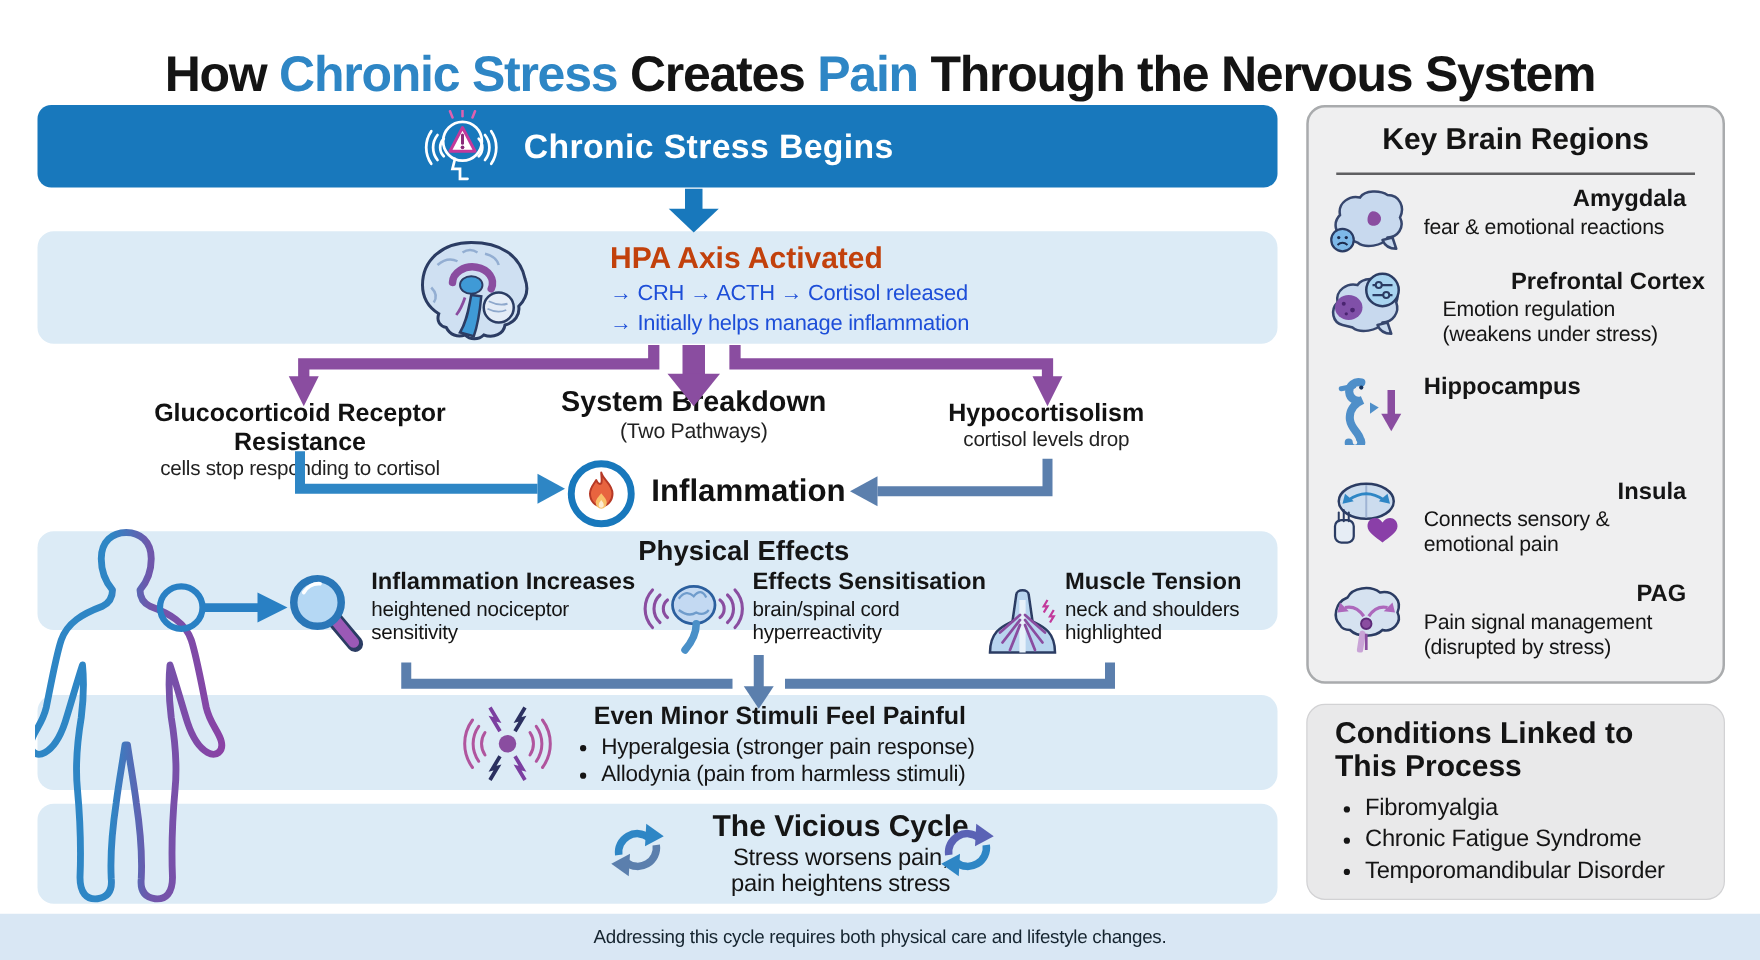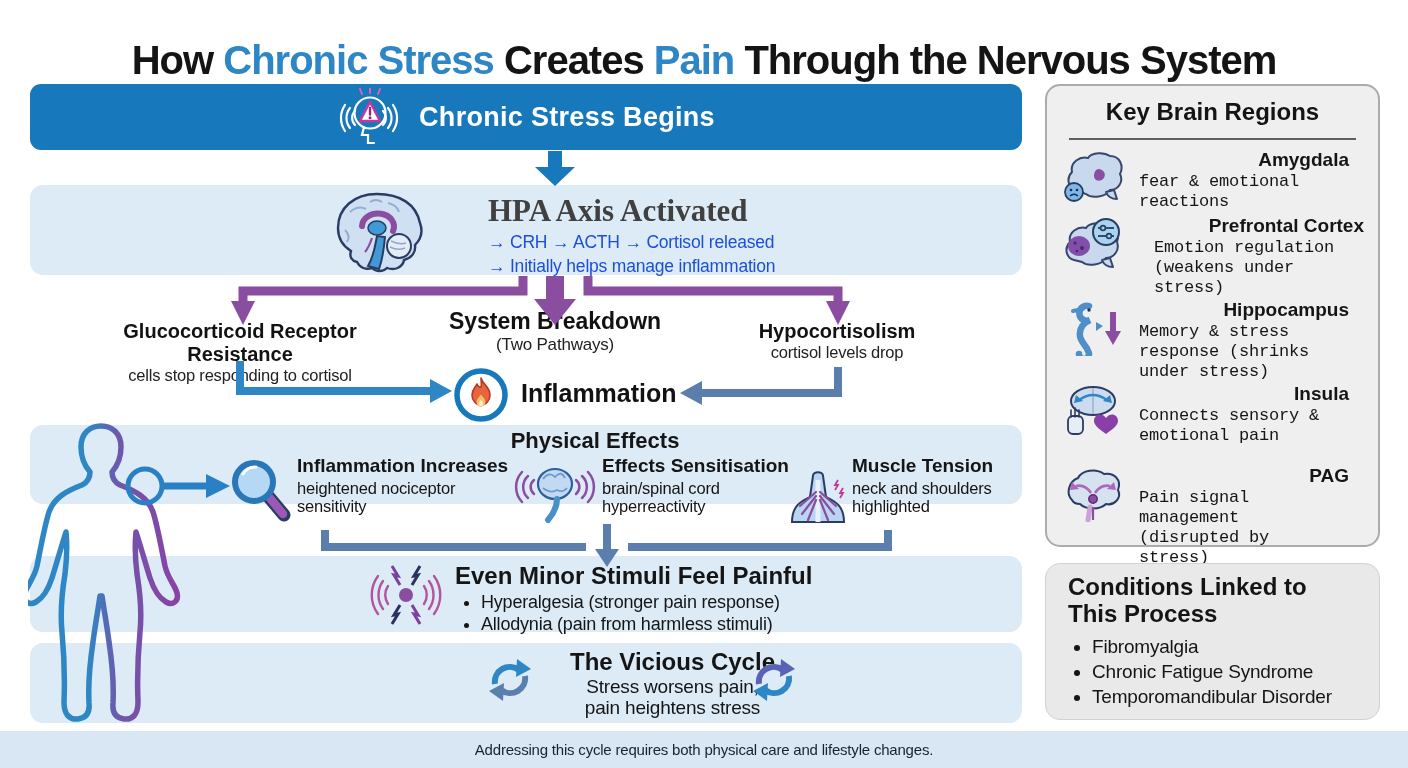--- a/index.html
+++ b/index.html
@@ -10,52 +10,52 @@
   .title{position:absolute;top:11px;left:0;width:100%;text-align:center;
          font-size:40px;font-weight:800;letter-spacing:-1px;color:#141414;white-space:nowrap;}
   .title .hl{color:#2e86c5;}
   
   .headerbar{position:absolute;left:30px;top:84px;width:992px;height:66px;background:#1878bc;
              border-radius:11px;display:flex;align-items:center;justify-content:center;gap:18px;}
   .headerbar .label{color:#ffffff;font-size:27px;font-weight:700;letter-spacing:.3px;}
   .lightbox{position:absolute;background:#dcebf6;border-radius:13px;}
   .hpa{left:30px;top:185px;width:992px;height:90px;}
   .hpa-text{position:absolute;left:458px;top:8px;}
-  .hpa-title{font-size:31px;font-weight:800;color:#404040;font-family:Liberation Serif, serif;}
+  .hpa-title{font-size:24px;font-weight:800;color:#c2410c;}
   .hpa-line{font-size:17.5px;color:#1d4ed8;letter-spacing:-.2px;margin-top:3px;}
   .branch{position:absolute;text-align:center;}
   .branch .b-title{font-weight:800;color:#121212;}
   .branch .b-sub{color:#222;letter-spacing:-.2px;}
   .b-left{left:70px;top:320px;width:340px;text-align:center;}  .b-left .b-title{font-size:20px;} .b-left .b-sub{font-size:16.5px;}
   .b-center{left:405px;top:308px;width:300px;} .b-center .b-title{font-size:23px;} .b-center .b-sub{font-size:17px;}
   .b-right{left:687px;top:320px;width:300px;} .b-right .b-title{font-size:20px;} .b-right .b-sub{font-size:16.5px;}
   .inflam-label{position:absolute;left:521px;top:379px;font-size:25px;font-weight:800;color:#121212;}
   .physical{left:30px;top:425px;width:992px;height:79px;}
   .pe-title{position:absolute;left:230px;top:3px;width:670px;text-align:center;font-size:22px;font-weight:800;}
   .pe-col{position:absolute;top:31px;}
   .pe-t{font-size:19px;font-weight:800;line-height:1.08;}
   .pe-s{font-size:16.5px;line-height:1.15;letter-spacing:-.2px;margin-top:2px;}
   .minor{left:30px;top:556px;width:992px;height:76px;}
   .mn-text{position:absolute;left:425px;top:6px;}
-  .mn-title{font-size:24px;font-weight:800;}
+  .mn-title{font-size:20px;font-weight:800;margin-left:20px;}
   ul.blist{margin:2px 0 0 0;padding-left:26px;list-style:disc;}
   ul.blist li{font-size:18px;line-height:1.22;letter-spacing:-.2px;}
   .vicious{left:30px;top:643px;width:992px;height:80px;}
   .vc-text{position:absolute;left:535px;top:5px;width:215px;text-align:center;}
   .vc-title{font-size:24px;font-weight:800;white-space:nowrap;}
   .vc-line{font-size:19px;line-height:1.13;letter-spacing:-.2px;}
   
   .regions{position:absolute;left:1045px;top:84px;width:335px;height:463px;background:#efeff0;
            border:2px solid #a9abad;border-radius:15px;box-sizing:border-box;}
   .rg-title{position:absolute;left:0;top:12px;width:100%;text-align:center;font-size:24px;font-weight:800;color:#141414;}
   .rg-rule{position:absolute;left:22px;top:52px;width:287px;border-top:2px solid #5f5f61;}
   .rg-item{position:absolute;left:14px;width:306px;display:flex;gap:14px;}
   .rg-icon{flex:0 0 64px;display:flex;align-items:flex-start;justify-content:center;}
   .rg-name{font-size:19px;font-weight:800;line-height:1.1;text-align:right;}
-  .rg-desc{font-size:17px;line-height:1.18;letter-spacing:-.2px;width:210px;margin-top:1px;font-family:Liberation Mono, monospace;}
+  .rg-desc{font-size:17px;line-height:1.18;letter-spacing:-.2px;width:210px;margin-top:1px;}
   .conditions{position:absolute;left:1045px;top:563px;width:335px;height:157px;background:#e9e9ea;
               border:1px solid #d2d2d4;border-radius:15px;box-sizing:border-box;}
   .cd-title{position:absolute;left:22px;top:10px;width:290px;font-size:24px;font-weight:800;line-height:1.12;color:#141414;}
   .cd-list{position:absolute;left:26px;top:70px;margin:0;padding-left:20px;list-style:disc;}
   .cd-list li{font-size:19px;line-height:1.32;letter-spacing:-.2px;}
   
   .footer{position:absolute;left:0;top:731px;width:1408px;height:37px;background:#d9e7f4;
           display:flex;align-items:center;justify-content:center;}
   .footer span{font-size:15px;color:#15242f;letter-spacing:-.2px;}
   svg{display:block;}
@@ -351,21 +351,20 @@
           <path d="M27,6 a7.5,7.5 0 1 0 1,14 c-7,3 -11,9 -10,16 c1,7 7,10 8,15 a5,5 0 1 1 -9,3" fill="none" stroke="#4f8fc9" stroke-width="6.5" stroke-linecap="round"></path>
           <line x1="21" y1="9" x2="11" y2="11" stroke="#4f8fc9" stroke-width="4" stroke-linecap="round"></line>
           <circle cx="27" cy="10" r="1.7" fill="#17335c"></circle>
           <polygon points="34,22 41,26 34,31" fill="#4f8fc9"></polygon>
           <line x1="51" y1="12" x2="51" y2="33" stroke="#8a4da0" stroke-width="6"></line>
           <polygon points="43,31 59,31 51,45" fill="#8a4da0"></polygon>
         </svg>
       </span>
       <div>
         <div class="rg-name">Hippocampus</div>
-        <div class="rg-desc">Memory &amp; stress response (shrinks under stress)</div>
       </div>
     </div>
 
     <div class="rg-item" style="top:298px;">
       <span class="rg-icon">
         <svg width="62" height="56" viewBox="0 0 62 56">
           <ellipse cx="31" cy="17" rx="22" ry="14" fill="#ccdcee" stroke="#2b3c63" stroke-width="2"></ellipse>
           <line x1="31" y1="4" x2="31" y2="30" stroke="#9fb4d4" stroke-width="1.6"></line>
           <path d="M17,16 Q31,6 45,16" fill="none" stroke="#2e86c5" stroke-width="2.4"></path>
           <polygon points="14,11 12,19 21,17" fill="#2e86c5"></polygon>

